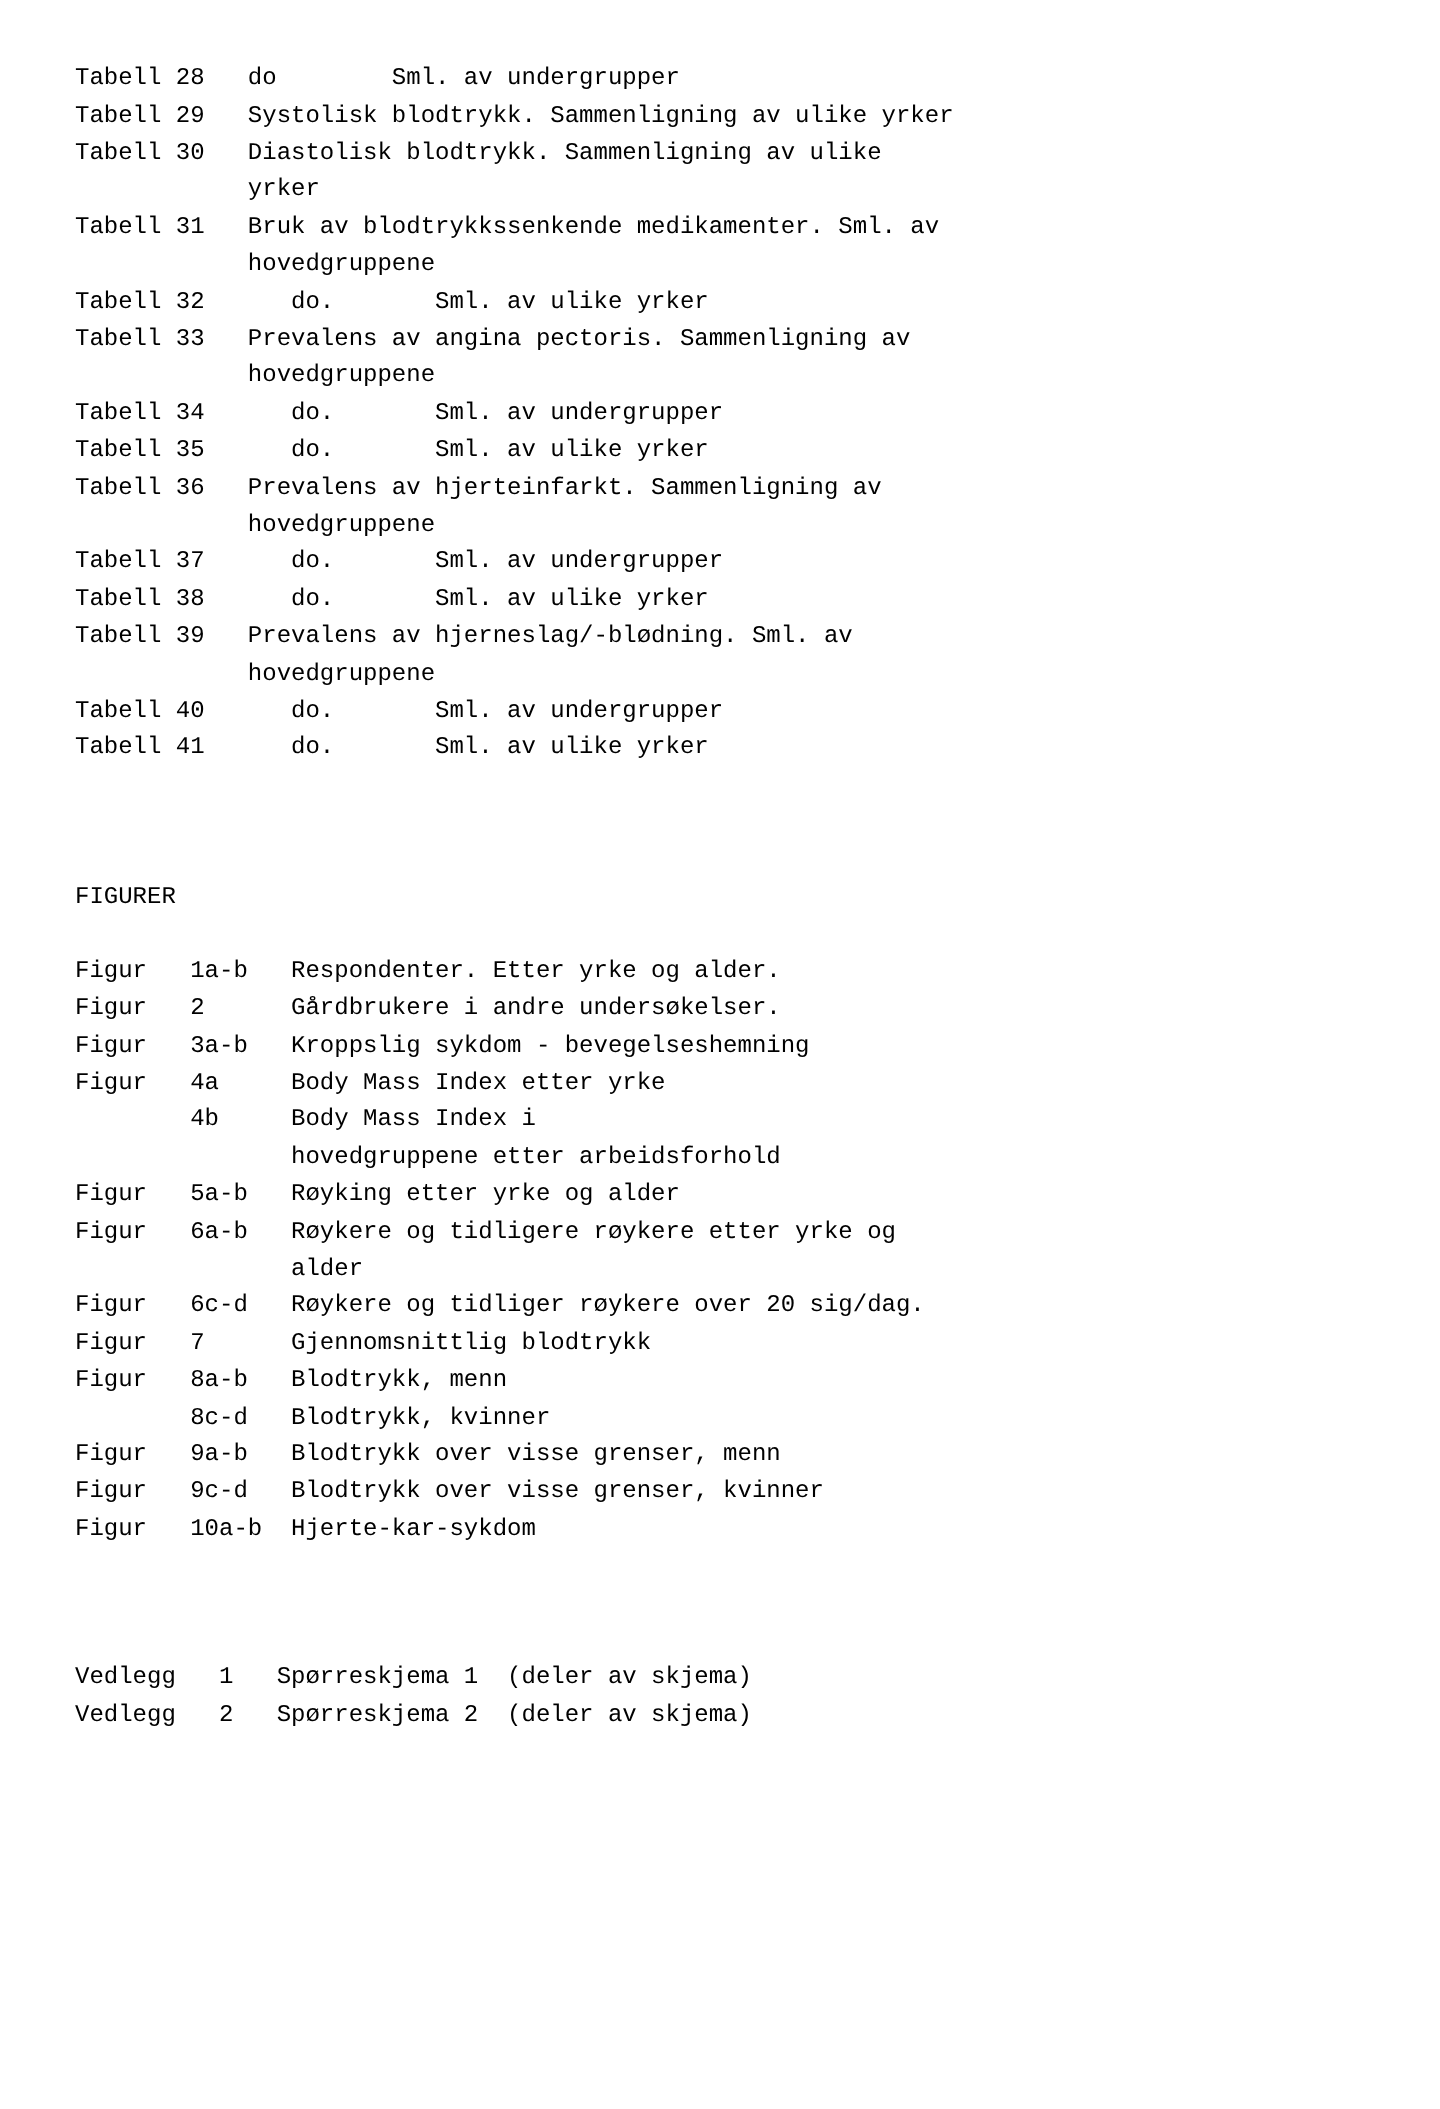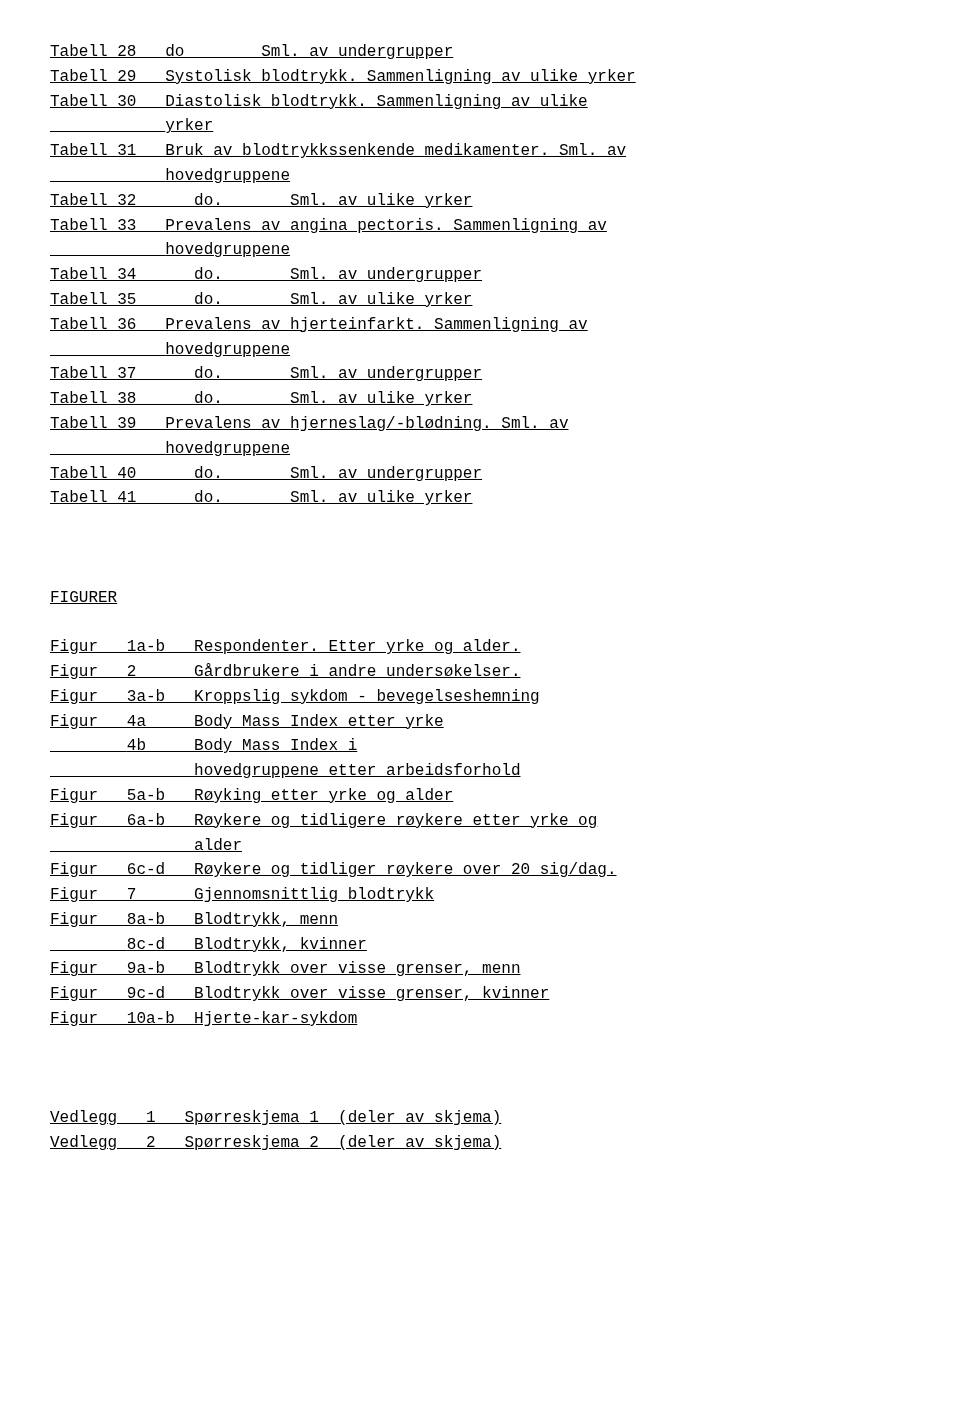--- a/index.html
+++ b/index.html
@@ -10,21 +10,20 @@
     body {
       background: #ffffff;
       font-family: 'Courier New', Courier, monospace;
       font-size: 16px;
       line-height: 1.5;
       color: #000000;
       padding: 40px 50px;
     }
     .content-block {
       width: 100%;
-      text-decoration: underline;
     }
     pre {
       font-family: 'Courier New', Courier, monospace;
       font-size: 16px;
       line-height: 1.55;
       white-space: pre-wrap;
       word-wrap: break-word;
     }
   </style>
 </head>

